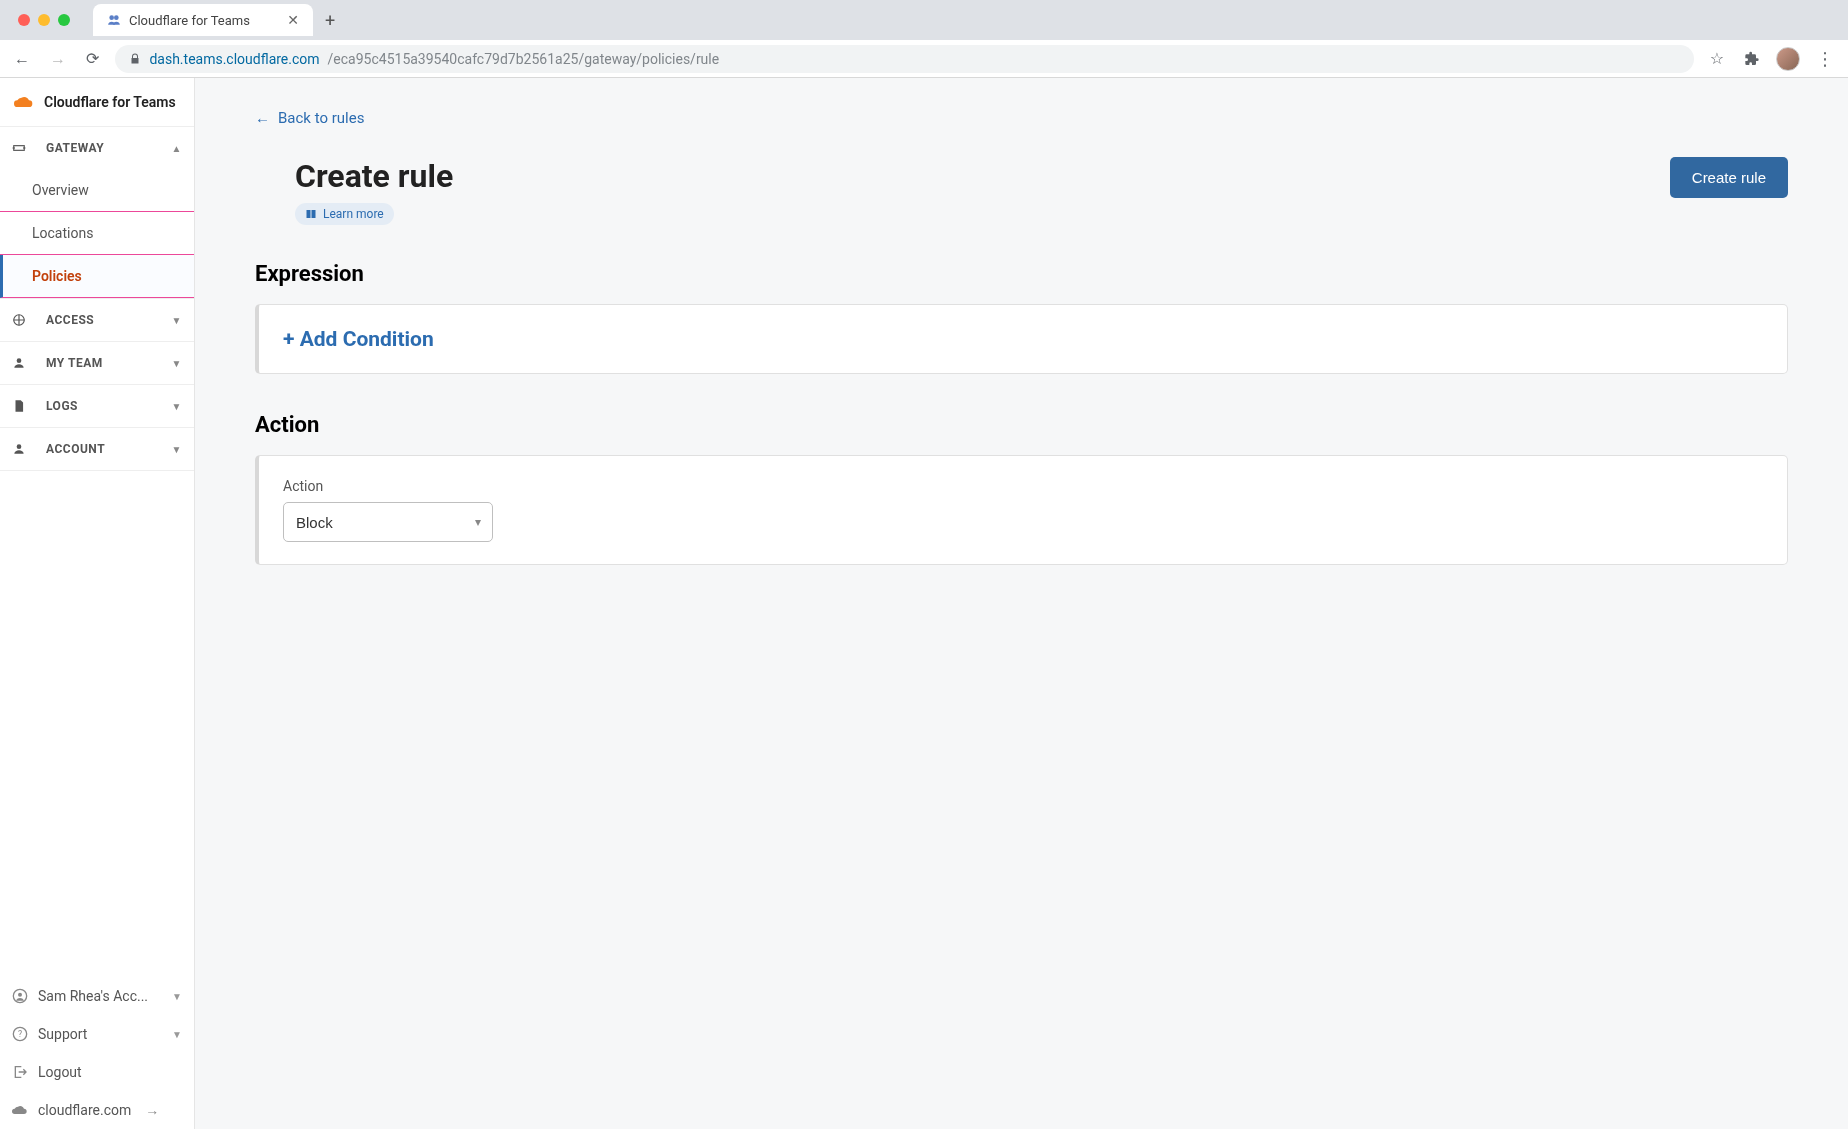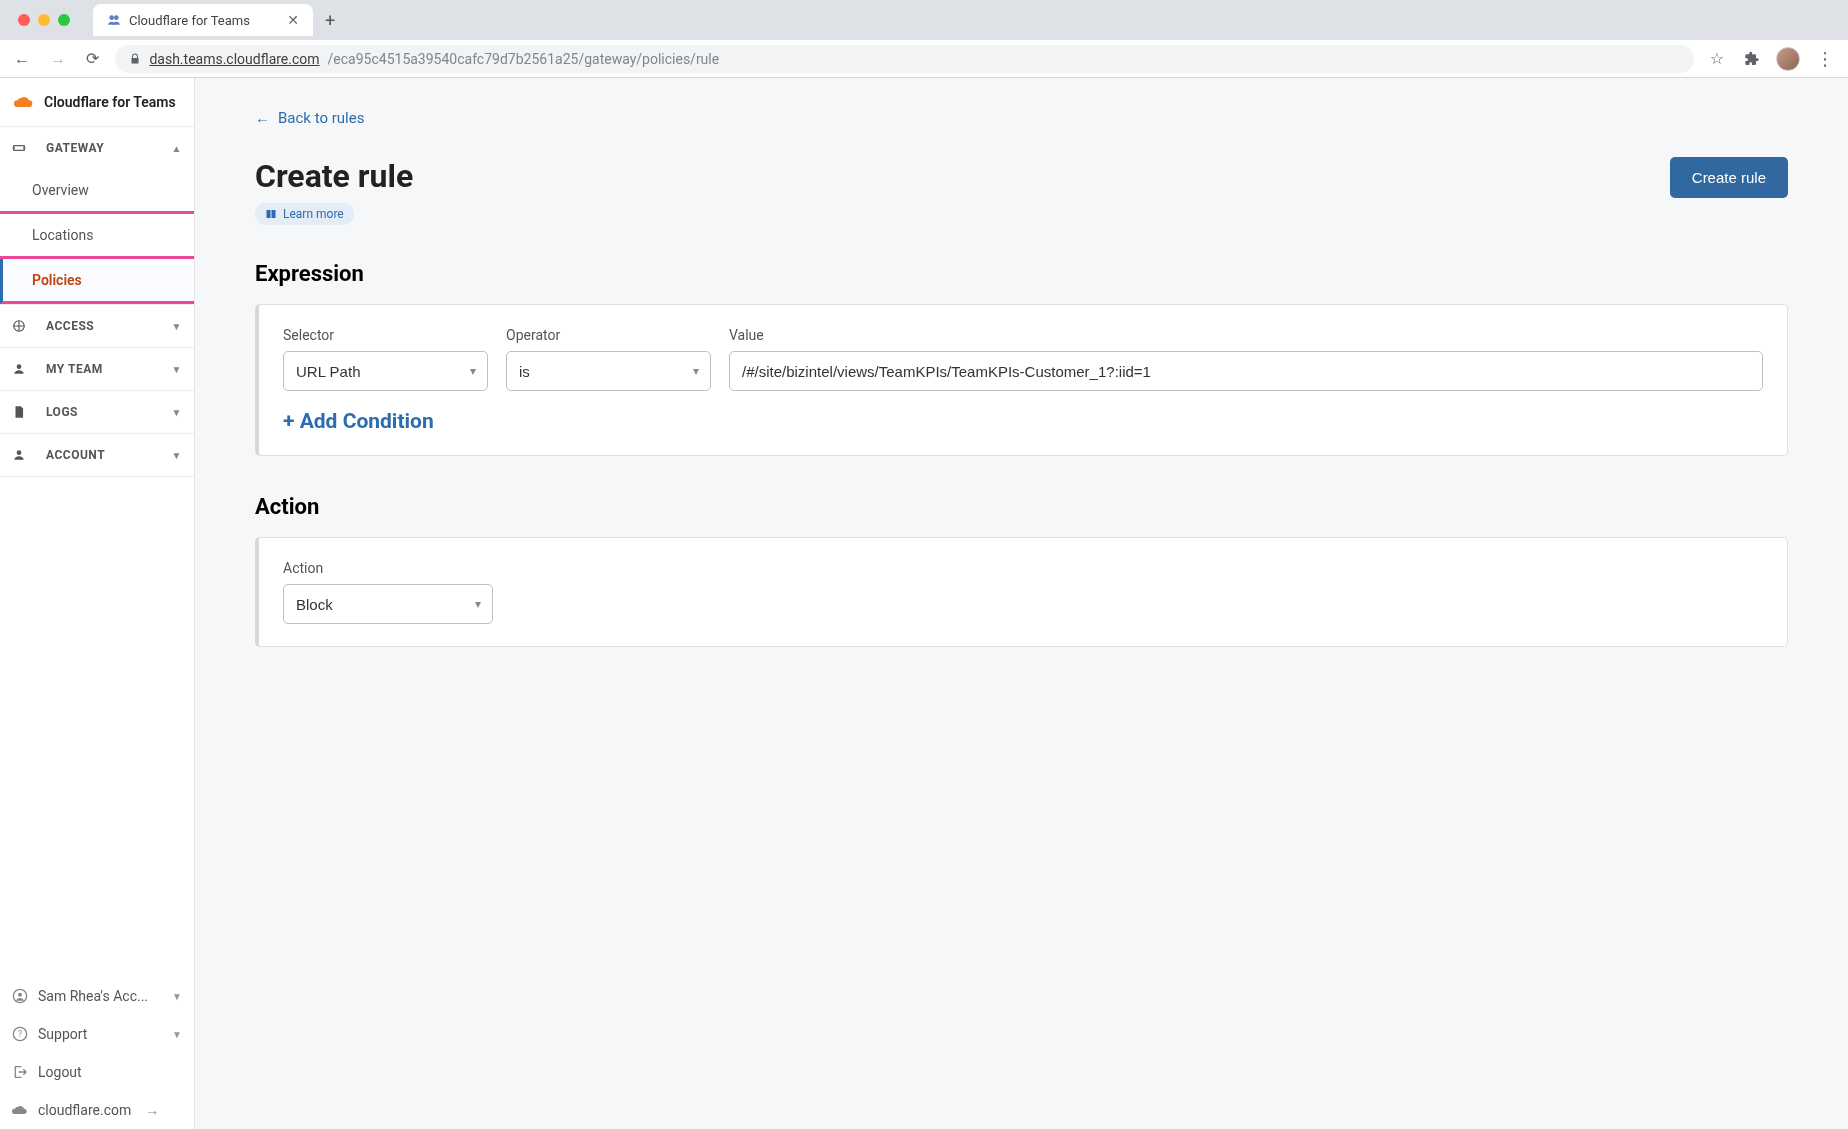--- a/index.html
+++ b/index.html
@@ -15,48 +15,48 @@
 .tl-green { background: #28c840; }
 .tab { background: #fff; border-radius: 8px 8px 0 0; padding: 8px 14px; display: flex; align-items: center; gap: 8px; font-size: 13px; color: #444; min-width: 220px; }
 .tab-icon { color: #5b7fc7; font-size: 13px; }
 .tab-close { color: #666; font-size: 14px; margin-left: auto; }
 .new-tab { color: #555; font-size: 18px; padding: 0 12px; cursor: pointer; }
 .address-bar-row { background: #fff; display: flex; align-items: center; height: 38px; padding: 0 10px; gap: 12px; border-bottom: 1px solid #d8d8d8; }
 .nav-btn { color: #5f6368; font-size: 16px; padding: 4px; }
 .nav-btn.disabled { color: #bbb; }
 .address-bar { flex: 1; display: flex; align-items: center; background: #f1f3f4; border-radius: 20px; padding: 6px 14px; gap: 8px; font-size: 14px; }
 .lock-icon { color: #5f6368; font-size: 12px; }
-.url-host { color: #404040; text-decoration: underline; }
+.url-host { color: #0369a1; }
 .url-path { color: #80868b; }
 .toolbar-icon { color: #5f6368; font-size: 16px; padding: 4px; }
 .avatar { width: 24px; height: 24px; border-radius: 50%; background: linear-gradient(135deg,#c98,#865); border: 1px solid #ccc; }
 .menu-dots { color: #5f6368; font-size: 18px; padding: 0 4px; }
 
 
 .app { display: flex; height: calc(100vh - 78px); }
 
 
 .sidebar { width: 195px; border-right: 1px solid #e5e5e5; display: flex; flex-direction: column; background: #fff; }
 .logo-row { display: flex; align-items: center; gap: 10px; padding: 16px 14px; border-bottom: 1px solid #eee; }
 .logo-icon { color: #f38020; font-size: 18px; }
 .logo-text { font-weight: 600; font-size: 14px; color: #222; }
 .nav-section { border-bottom: 1px solid #eee; }
 .nav-header { display: flex; align-items: center; gap: 20px; padding: 14px 12px; font-size: 12px; font-weight: 700; color: #555; letter-spacing: 0.5px; cursor: pointer; }
 .nav-header .chev { margin-left: auto; font-size: 10px; color: #888; }
-.nav-item { padding: 13px 12px 13px 32px; font-size: 14px; color: #555; cursor: pointer; border-bottom: 3px solid #ec4899; }
+.nav-item { padding: 13px 12px 13px 32px; font-size: 14px; color: #555; cursor: pointer; border-bottom: 1px solid #ec4899; }
 .nav-item.active { color: #c2410c; font-weight: 600; border-left: 3px solid #2c6cb0; padding-left: 29px; background: #fafcff; }
 .sidebar-spacer { flex: 1; }
 .footer-item { display: flex; align-items: center; gap: 10px; padding: 11px 12px; font-size: 14px; color: #555; cursor: pointer; }
 .footer-item .chev { margin-left: auto; font-size: 10px; color: #999; }
 .footer-icon { color: #888; font-size: 14px; width: 16px; text-align: center; }
 
 
 .main { flex: 1; background: #f6f7f8; padding: 30px 60px; overflow: auto; }
 .back-link { color: #2c6cb0; font-size: 15px; display: inline-flex; align-items: center; gap: 8px; cursor: pointer; margin-bottom: 30px; }
-.page-header { display: flex; align-items: flex-start; justify-content: space-between; margin-bottom: 36px; }
+.page-header { display: flex; align-items: flex-start; justify-content: space-between; margin-bottom: 36px; margin-left: 40px; }
 .page-title { font-size: 32px; font-weight: 700; color: #222; margin-bottom: 8px; }
 .learn-more { display: inline-flex; align-items: center; gap: 6px; background: #e4ecf5; color: #2c6cb0; font-size: 12px; padding: 4px 10px; border-radius: 12px; cursor: pointer; }
 .create-btn { background: #3168a0; color: #fff; border: none; border-radius: 5px; padding: 12px 22px; font-size: 15px; cursor: pointer; }
 
 .section-title { font-size: 22px; font-weight: 700; color: #000000; margin-bottom: 18px; }
 .card { background: #fff; border: 1px solid #e0e0e0; border-left: 4px solid #d8d8d8; border-radius: 5px; padding: 22px 24px; margin-bottom: 38px; }
 .row { display: flex; gap: 18px; margin-bottom: 18px; }
 .field { display: flex; flex-direction: column; gap: 8px; }
 .field-label { font-size: 14px; color: #555; }
 .select { position: relative; }
@@ -257,42 +257,20 @@
           </span>
           <span>Learn more</span>
         </span>
       </div>
       <button class="create-btn">Create rule</button>
     </div>
 
     
     <h2 class="section-title">Expression</h2>
     <div class="card">
-      <div class="row">
-        <div class="field f-selector">
-          <label class="field-label">Selector</label>
-          <div class="select">
-            <select>
-              <option>URL Path</option>
-            </select>
-          </div>
-        </div>
-        <div class="field f-operator">
-          <label class="field-label">Operator</label>
-          <div class="select">
-            <select>
-              <option>is</option>
-            </select>
-          </div>
-        </div>
-        <div class="field f-value">
-          <label class="field-label">Value</label>
-          <input type="text" class="text-input" value="/#/site/bizintel/views/TeamKPIs/TeamKPIs-Customer_1?:iid=1" style="">
-        </div>
-      </div>
       <span class="add-cond">+ Add Condition</span>
     </div>
 
     
     <h2 class="section-title">Action</h2>
     <div class="card">
       <div class="field f-action">
         <label class="field-label">Action</label>
         <div class="select">
           <select>

